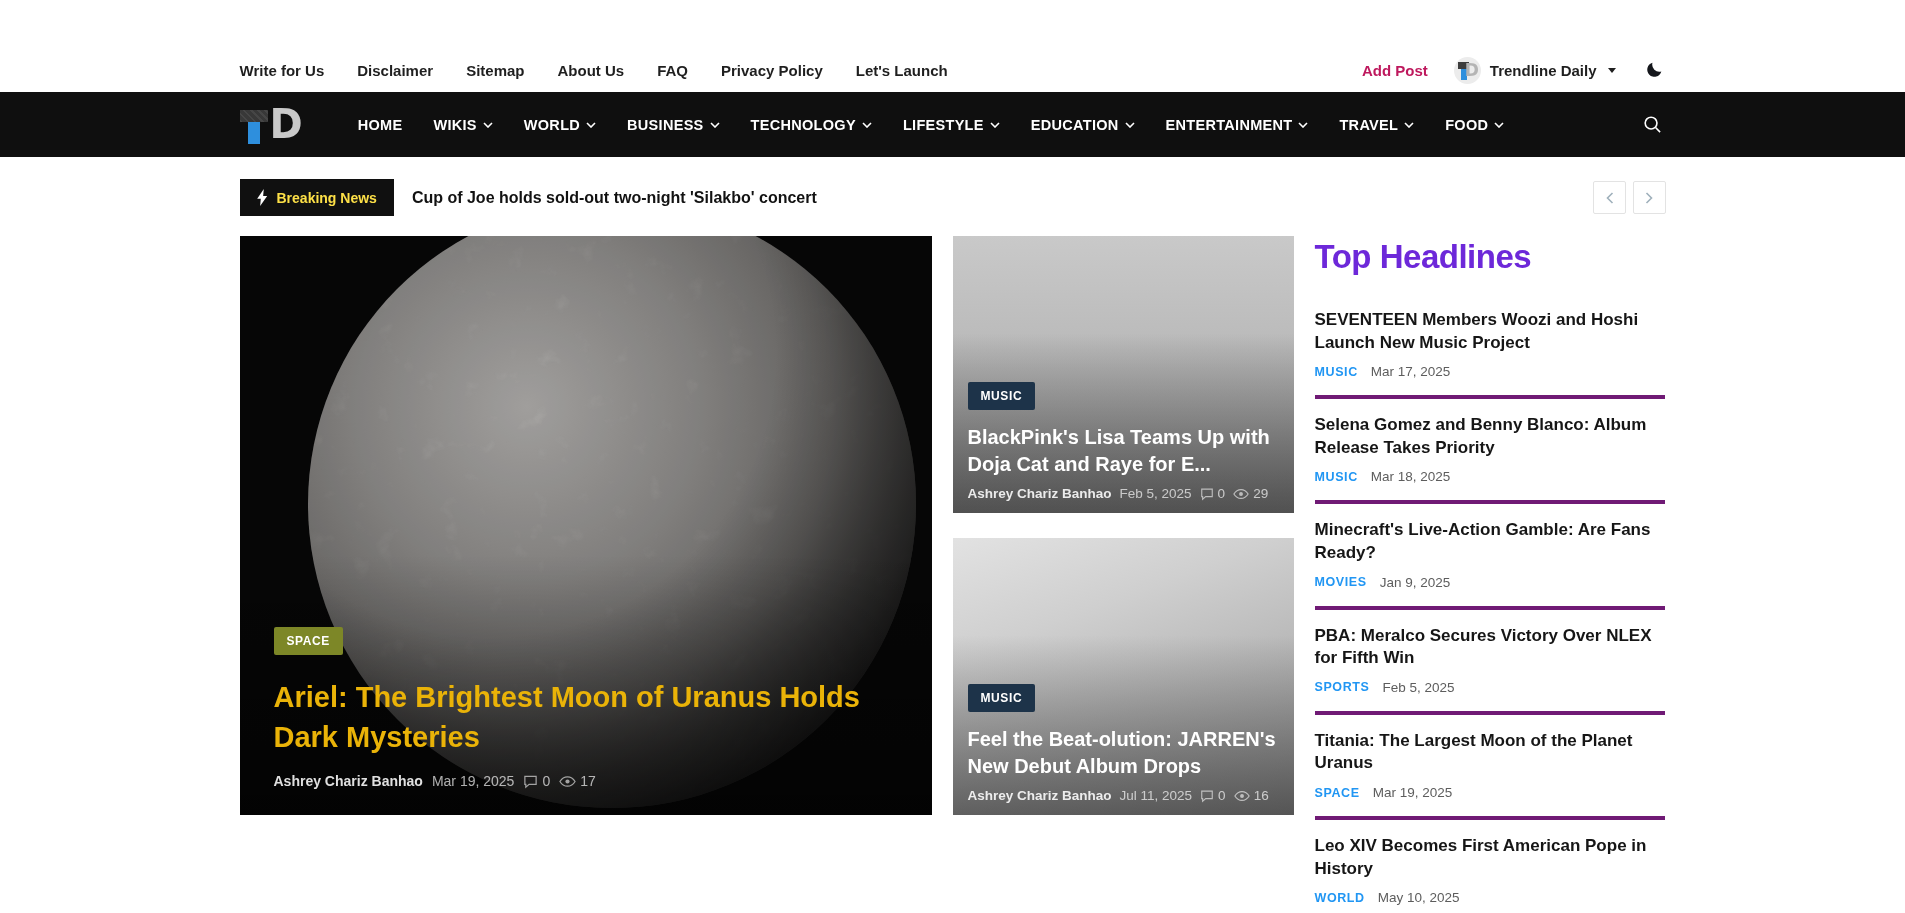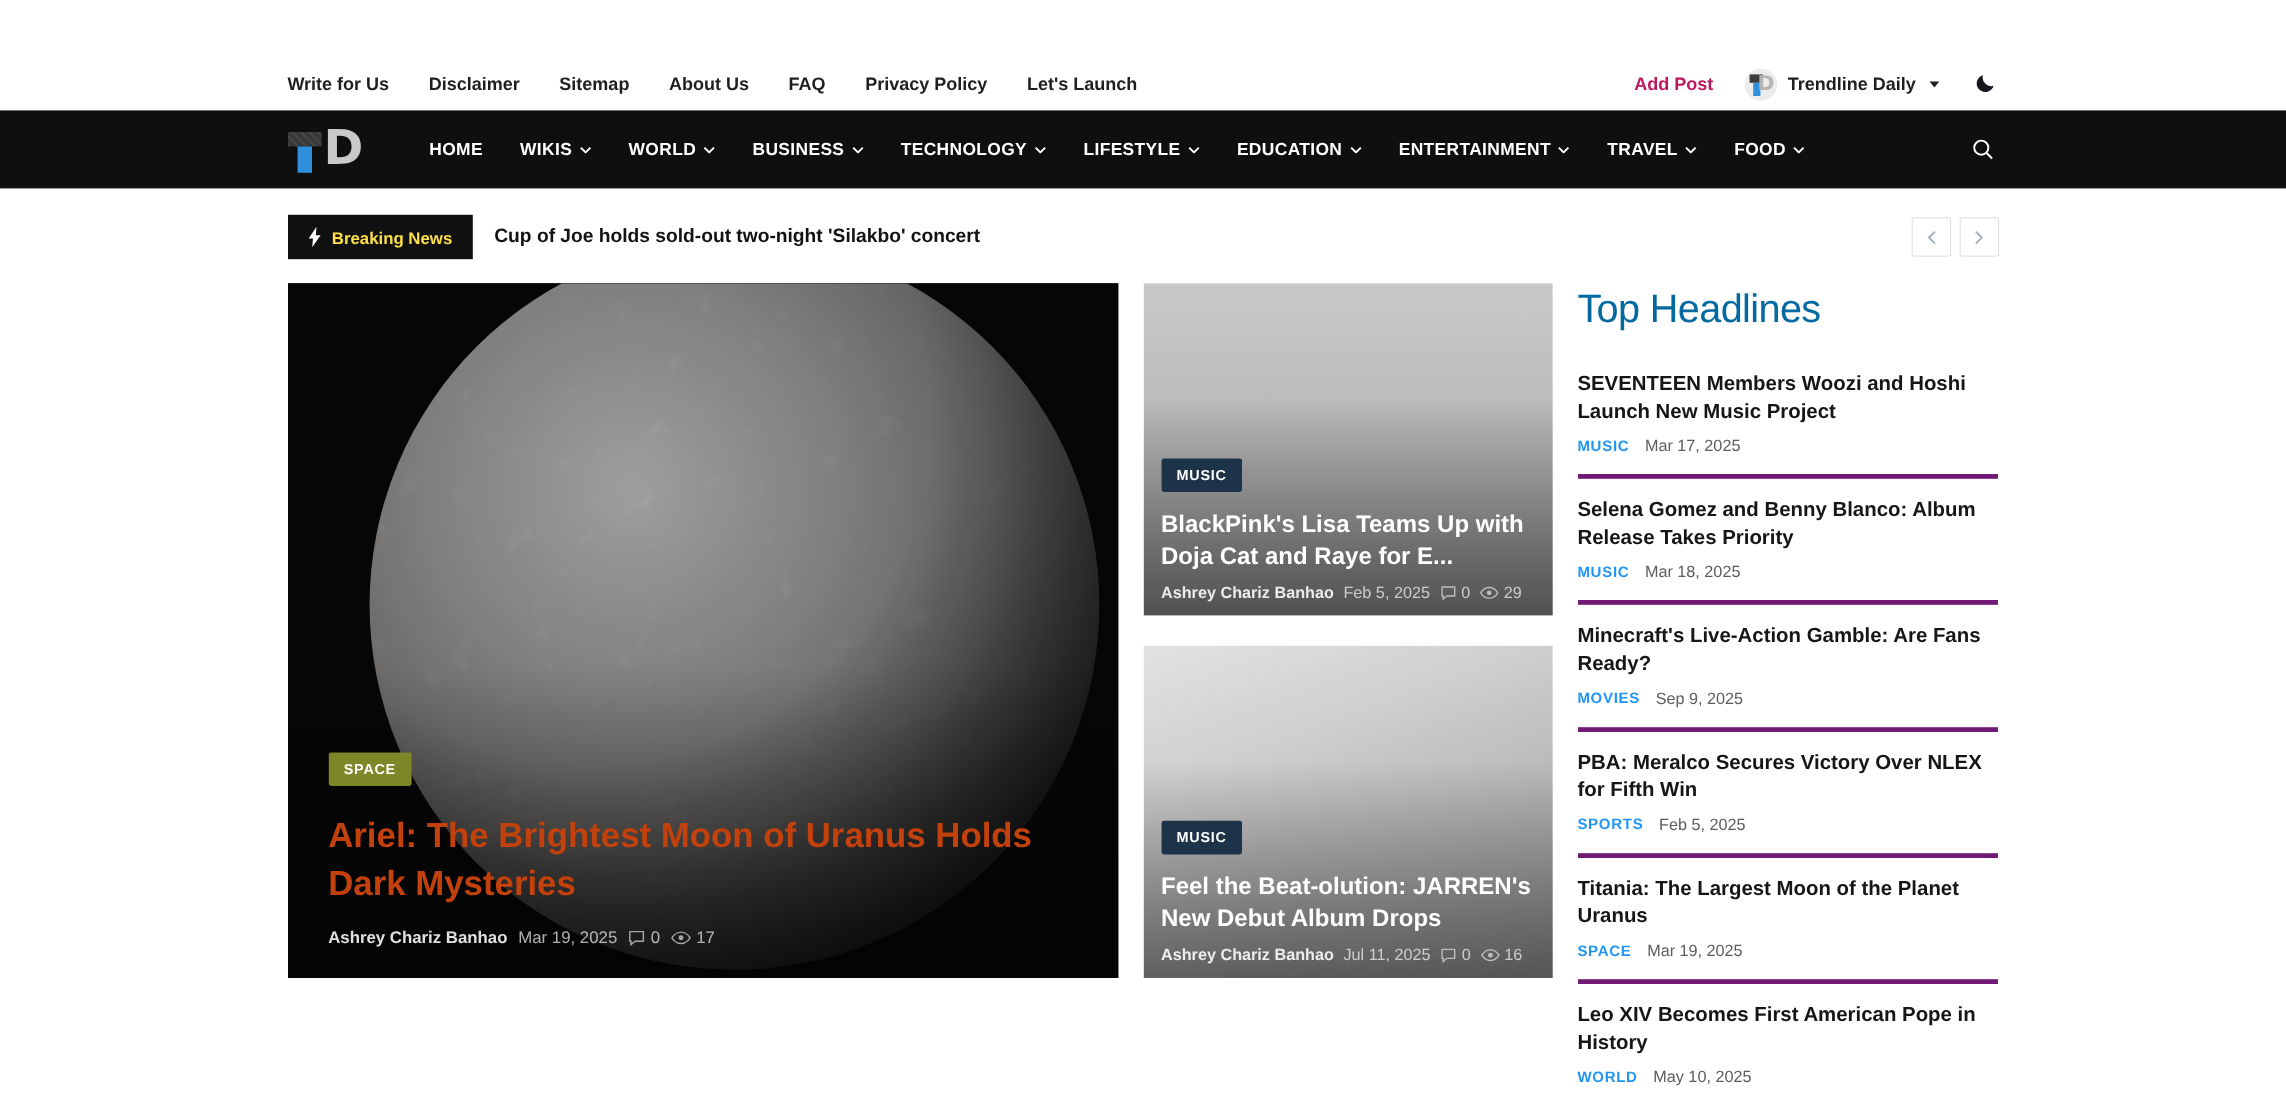--- a/index.html
+++ b/index.html
@@ -52,39 +52,39 @@
   .main-grid .container { display:grid; grid-template-columns:692px 341px 350px; column-gap:21px; }
 
   .hero { position:relative; height:579px; overflow:hidden; background:#060606; cursor:pointer; }
   .hero svg.moon-img { position:absolute; inset:0; width:100%; height:100%; }
   .hero-overlay { position:absolute; inset:0; background:linear-gradient(180deg, rgba(0,0,0,0) 55%, rgba(0,0,0,.45) 100%); }
   .hero-content { position:absolute; left:0; bottom:0; padding:0 34px 26px 34px; width:100%; }
   .badge { display:inline-block; color:#fff; font-size:12px; font-weight:700; letter-spacing:.6px;
      padding:7px 13px; border-radius:2px; text-transform:uppercase; }
   .badge-space { background:#7d8727; }
   .badge-music { background:#1d3349; }
-  .hero-title { margin-top:22px; color:#c2410c; font-size:29px; line-height:1.38; font-weight:700; max-width:620px; }
+  .hero-title { margin-top:22px; color:#eab308; font-size:29px; line-height:1.38; font-weight:700; max-width:620px; }
   .meta { display:flex; align-items:center; gap:9px; margin-top:16px; font-size:14px; color:rgba(255,255,255,.68); }
   .meta .author { font-weight:700; color:rgba(255,255,255,.88); }
   .meta .m-ico { display:flex; align-items:center; gap:4px; }
   .meta svg { opacity:.8; }
 
   .mid-col { display:flex; flex-direction:column; gap:25px; }
   .card { position:relative; height:277px; overflow:hidden; cursor:pointer; }
   .card-img { position:absolute; inset:0; }
   .ci-a { background:linear-gradient(180deg,#c9c9c9 0%,#bcbcbc 35%,#a9a9a9 65%,#8f8f8f 100%); }
   .ci-b { background:linear-gradient(160deg,#e2e2e2 0%,#cfcfcf 30%,#b3b3b3 65%,#979797 100%); }
   .card-shade { position:absolute; inset:0; background:linear-gradient(180deg, rgba(0,0,0,0) 35%, rgba(30,30,30,.55) 100%); }
   .card-content { position:absolute; left:0; bottom:0; width:100%; padding:0 15px 12px 15px; }
   .card-title { margin-top:14px; color:#fff; font-size:20px; line-height:1.35; font-weight:700; }
   .card .meta { margin-top:8px; font-size:13.5px; gap:8px; }
 
   
   .sidebar { padding-top:2px; }
-  .sb-title { font-size:33px; font-weight:400; color:#0369a1; letter-spacing:-.5px; }
+  .sb-title { font-size:33px; font-weight:700; color:#6d28d9; letter-spacing:-.5px; }
   .sb-list { margin-top:18px; }
   .sb-item { padding:15px 0 16px 0; border-bottom:4px solid #701a75; cursor:pointer; }
   .sb-item:last-child { border-bottom:none; }
   .sb-item-title { font-size:17px; font-weight:700; color:#161616; line-height:1.33; }
   .sb-item-meta { display:flex; align-items:center; gap:13px; margin-top:10px; }
   .sb-cat { font-size:12.5px; font-weight:700; letter-spacing:.6px; color:#2196f3; text-transform:uppercase; }
   .sb-date { font-size:13.5px; font-weight:500; color:#5d5d5d; }
 
   
   .world { margin-top:50px; }
@@ -353,21 +353,21 @@
           <div class="sb-item-title">Selena Gomez and Benny Blanco: Album Release Takes Priority</div>
           <div class="sb-item-meta">
               <a class="sb-cat">MUSIC</a>
               <span class="sb-date">Mar 18, 2025</span>
             </div>
         </div>
         <div class="sb-item">
           <div class="sb-item-title">Minecraft's Live-Action Gamble: Are Fans Ready?</div>
           <div class="sb-item-meta">
               <a class="sb-cat">MOVIES</a>
-              <span class="sb-date">Sep 9, 2025</span>
+              <span class="sb-date">Jan 9, 2025</span>
             </div>
         </div>
         <div class="sb-item">
           <div class="sb-item-title">PBA: Meralco Secures Victory Over NLEX for Fifth Win</div>
           <div class="sb-item-meta">
               <a class="sb-cat">SPORTS</a>
               <span class="sb-date">Feb 5, 2025</span>
             </div>
         </div>
         <div class="sb-item">

